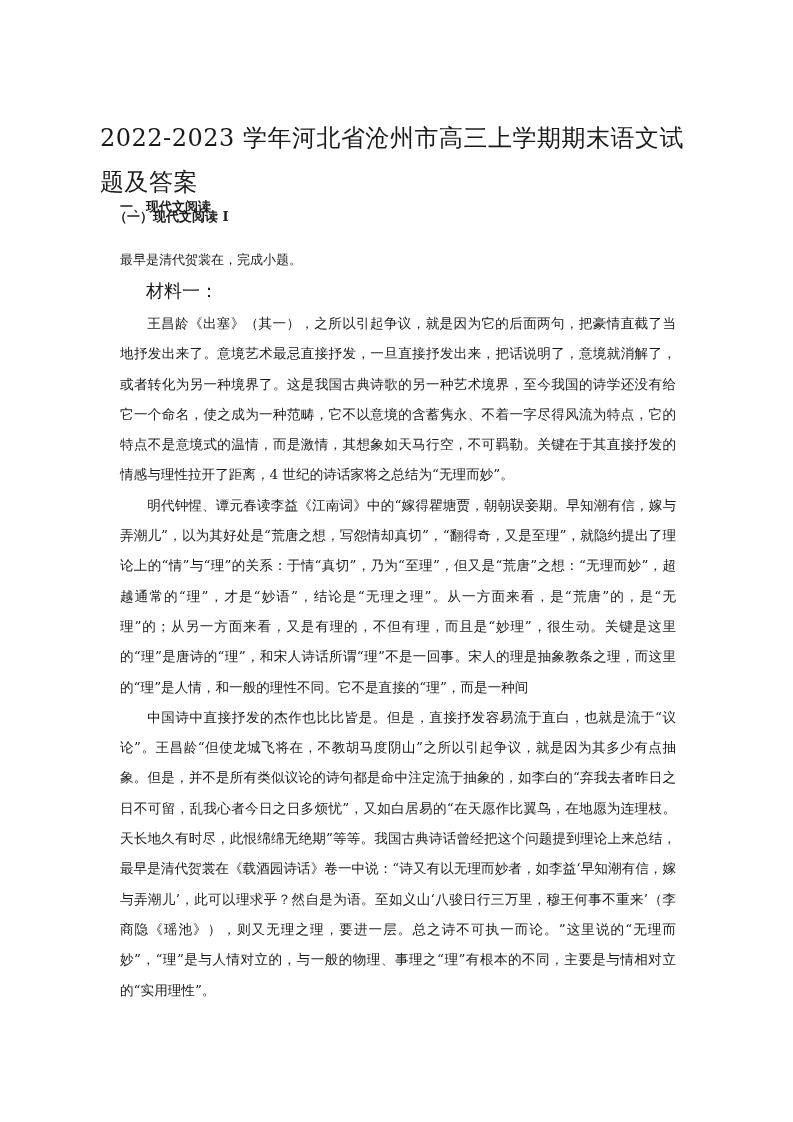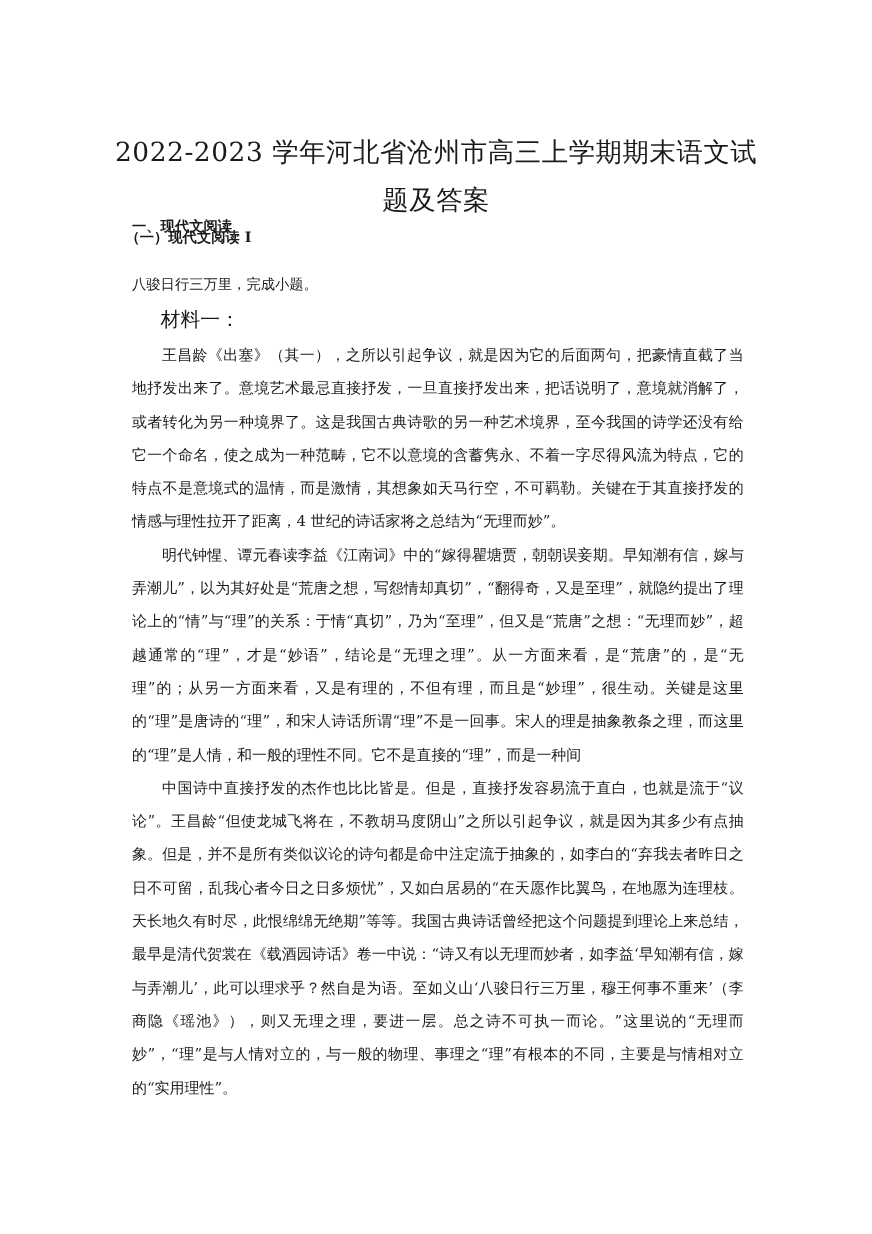--- a/index.html
+++ b/index.html
@@ -1,34 +1,34 @@
 <!DOCTYPE html>
 <html><head>
   <meta charset="utf-8">
   <style>
     html, body { margin: 0; padding: 0; background: #ffffff; }
     body { width: 793px; height: 1122px; position: relative; overflow: hidden;
            font-family: "DejaVu Serif", "Liberation Serif", serif; color: #1a1a1a; }
     .title { position: absolute; left: 100px; width: 593px; top: 100px;
-             text-align: center; font-size: 24px; line-height: 44px; font-weight: normal; letter-spacing: 0.5px; }
+             text-align: left; font-size: 24px; line-height: 44px; font-weight: normal; letter-spacing: 0.5px; }
     .h1 { position: absolute; left: 120px; top: 187px; font-size: 13px; font-weight: bold; line-height: 20px; margin-top: 10px; }
     .h2 { position: absolute; left: 114px; top: 207px; font-size: 13px; font-weight: bold; line-height: 20px; }
     .intro { position: absolute; left: 120px; top: 250px; font-size: 13px; line-height: 20px; }
     .material { position: absolute; left: 146px; top: 281px; font-size: 18px; line-height: 20px; }
     .body-text { position: absolute; left: 120px; top: 308px; width: 556px; font-size: 13.6px;
                  line-height: 30.3px; text-align: justify; }
     .body-text p { margin: 0; text-indent: 2em; }
   </style>
 </head>
 <body>
 
 <h1 class="title">2022-2023 学年河北省沧州市高三上学期期末语文试题及答案</h1>
 
 <div class="h1">一、现代文阅读</div>
 <div class="h2">（一）现代文阅读 I</div>
-<div class="intro">八骏日行三万里，完成小题。</div>
+<div class="intro">最早是清代贺裳在，完成小题。</div>
 <div class="material">材料一：</div>
 
 <div class="body-text">
   <p>王昌龄《出塞》（其一），之所以引起争议，就是因为它的后面两句，把豪情直截了当地抒发出来了。意境艺术最忌直接抒发，一旦直接抒发出来，把话说明了，意境就消解了，或者转化为另一种境界了。这是我国古典诗歌的另一种艺术境界，至今我国的诗学还没有给它一个命名，使之成为一种范畴，它不以意境的含蓄隽永、不着一字尽得风流为特点，它的特点不是意境式的温情，而是激情，其想象如天马行空，不可羁勒。关键在于其直接抒发的情感与理性拉开了距离，4 世纪的诗话家将之总结为“无理而妙”。</p>
   <p>明代钟惺、谭元春读李益《江南词》中的“嫁得瞿塘贾，朝朝误妾期。早知潮有信，嫁与弄潮儿”，以为其好处是“荒唐之想，写怨情却真切”，“翻得奇，又是至理”，就隐约提出了理论上的“情”与“理”的关系：于情“真切”，乃为“至理”，但又是“荒唐”之想：“无理而妙”，超越通常的“理”，才是“妙语”，结论是“无理之理”。从一方面来看，是“荒唐”的，是“无理”的；从另一方面来看，又是有理的，不但有理，而且是“妙理”，很生动。关键是这里的“理”是唐诗的“理”，和宋人诗话所谓“理”不是一回事。宋人的理是抽象教条之理，而这里的“理”是人情，和一般的理性不同。它不是直接的“理”，而是一种间</p>
   <p>中国诗中直接抒发的杰作也比比皆是。但是，直接抒发容易流于直白，也就是流于“议论”。王昌龄“但使龙城飞将在，不教胡马度阴山”之所以引起争议，就是因为其多少有点抽象。但是，并不是所有类似议论的诗句都是命中注定流于抽象的，如李白的“弃我去者昨日之日不可留，乱我心者今日之日多烦忧”，又如白居易的“在天愿作比翼鸟，在地愿为连理枝。天长地久有时尽，此恨绵绵无绝期”等等。我国古典诗话曾经把这个问题提到理论上来总结，最早是清代贺裳在《载酒园诗话》卷一中说：“诗又有以无理而妙者，如李益‘早知潮有信，嫁与弄潮儿’，此可以理求乎？然自是为语。至如义山‘八骏日行三万里，穆王何事不重来’（李商隐《瑶池》），则又无理之理，要进一层。总之诗不可执一而论。”这里说的“无理而妙”，“理”是与人情对立的，与一般的物理、事理之“理”有根本的不同，主要是与情相对立的“实用理性”。</p>
 </div>
 
 </body></html>

